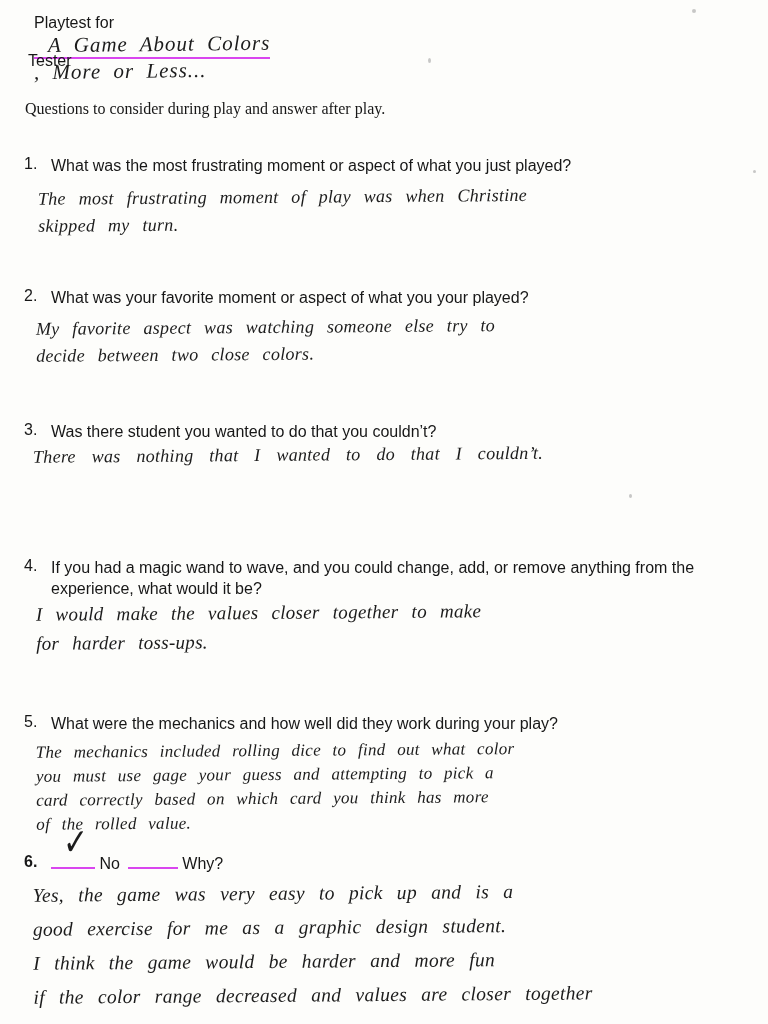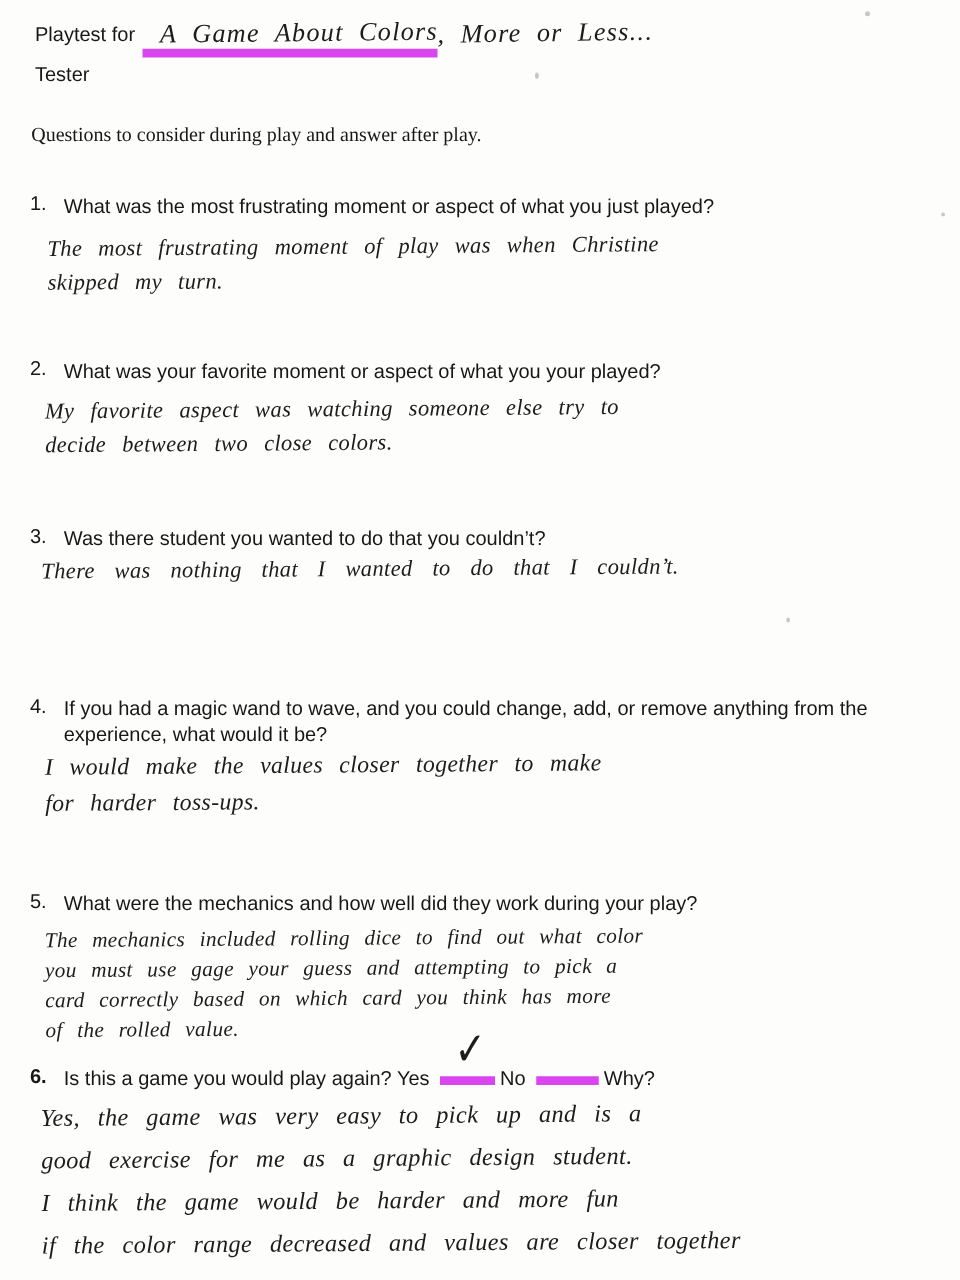--- a/index.html
+++ b/index.html
@@ -8,24 +8,24 @@
     position: relative;
     background: #fdfdfb;
     font-family: "Liberation Sans", sans-serif;
     color: #1a1a1a;
     overflow: hidden;
   }
   .print { font-size: 16px; color: #171717; }
   .abs { position: absolute; }
 
   
-  .header-line { display: flex; align-items: baseline; white-space: nowrap; }
+  .header-line { display: flex; align-items: baseline; white-space: nowrap; flex-direction: column; }
   .blank {
     display: inline-block;
-    border-bottom: 7px solid #d946ef;
+    border-bottom: 2px solid #d946ef;
     vertical-align: baseline;
   }
   .title-blank { min-width: 225px; margin-left: 6px; text-align: left; }
   .tester-blank { min-width: 265px; margin-left: 6px; }
 
   
   .hand {
     font-family: "Liberation Serif", serif;
     font-style: italic;
     color: #1c1c1c;
@@ -118,21 +118,21 @@
   <span class="qtext print">What were the mechanics and how well did they work during your play?</span>
 </div>
 <div class="answer hand" style="top:738px; left:36px; line-height:24px; font-size:17px; word-spacing:7px;">The mechanics included rolling dice to find out what color
 you must use gage your guess and attempting to pick a
 card correctly based on which card you think has more
 of the rolled value.</div>
 
 <div class="question" style="top:853px;">
   <span class="qnum print" style="font-weight:700;">6.</span>
   <span class="qtext print" style="white-space:nowrap;">
-    <span class="q6-part">Is this a game you would play again? Yes</span><span class="blank yes-blank"><span class="checkmark hand">✓</span></span>
+    <span class="blank yes-blank"><span class="checkmark hand">✓</span></span>
     <span class="q6-part">No</span><span class="blank no-blank"></span>
     <span class="q6-part">Why?</span>
   </span>
 </div>
 <div class="answer hand" style="top:876px; left:33px; line-height:34px; font-size:19.5px; word-spacing:9px;">Yes, the game was very easy to pick up and is a
 good exercise for me as a graphic design student.
 I think the game would be harder and more fun
 if the color range decreased and values are closer together</div>
 
 <div class="speckle" style="top:9px; left:692px; width:4px; height:4px;"></div>

